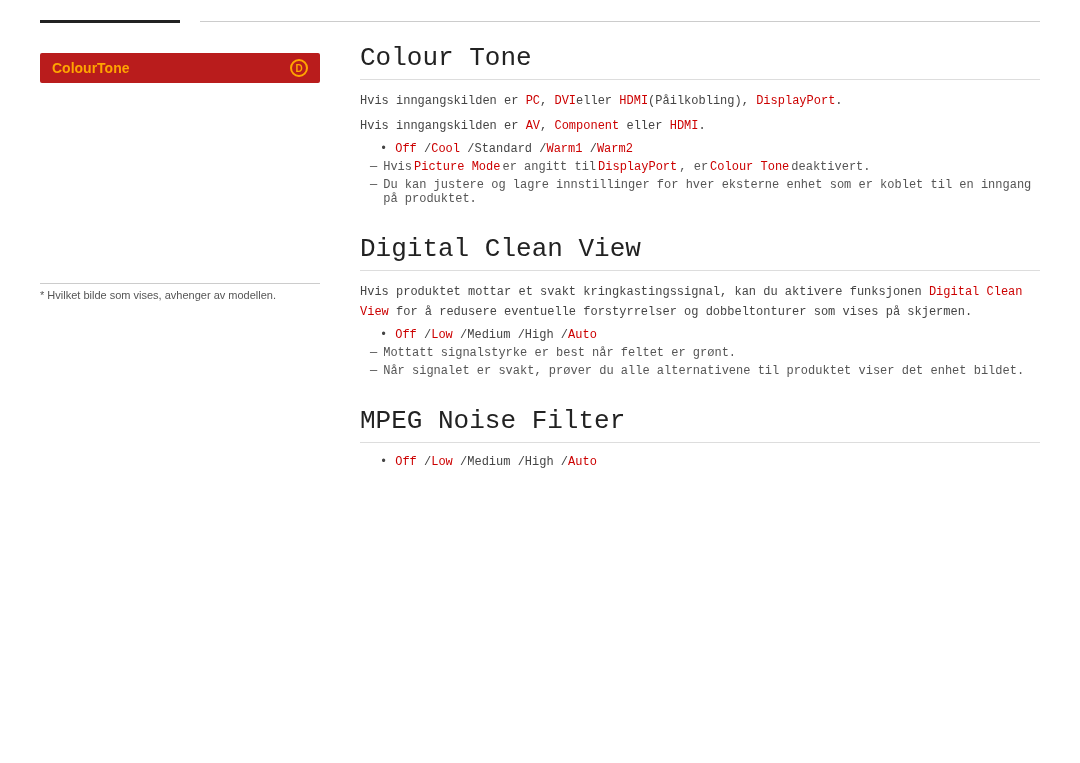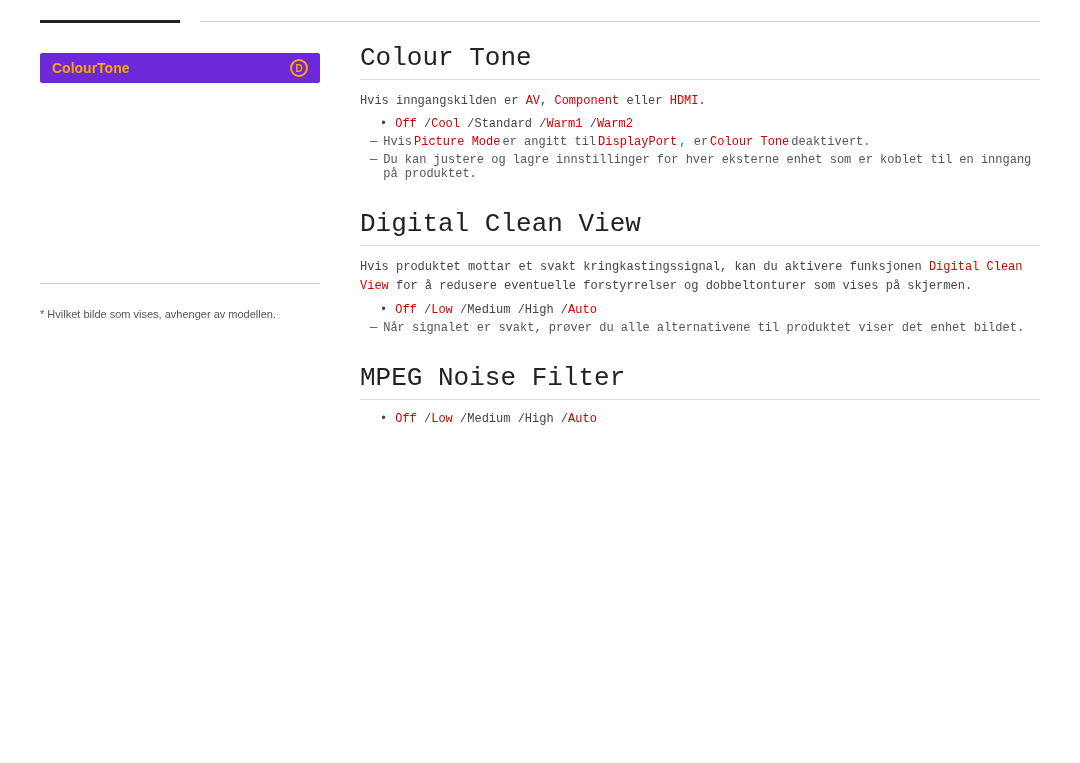--- a/index.html
+++ b/index.html
@@ -42,21 +42,21 @@
       padding: 10px 40px;
       gap: 40px;
     }
 
     .left-panel {
       width: 280px;
       flex-shrink: 0;
     }
 
     .colour-tone-ui {
-      background: #6d28d9;
+      background: #b91c1c;
       color: #FFA500;
       padding: 6px 12px;
       display: flex;
       align-items: center;
       justify-content: space-between;
       border-radius: 2px;
       margin-top: 10px;
       margin-bottom: 20px;
     }
 
@@ -77,21 +77,21 @@
       color: #FFA500;
       font-size: 10px;
       font-weight: bold;
     }
 
     .footnote {
       font-size: 11px;
       color: #555;
       margin-top: 200px;
       border-top: 1px solid #ccc;
-      padding-top: 24px;
+      padding-top: 5px;
     }
 
     .right-panel {
       flex: 1;
     }
 
     .section {
       margin-bottom: 28px;
       font-family: Liberation Mono, monospace;
     }
@@ -163,20 +163,23 @@
       </div>
     </div>
     <div class="footnote">* Hvilket bilde som vises, avhenger av modellen.</div>
   </div>
 
   <div class="right-panel">
 
     <div class="section">
       <h2 class="section-title">Colour Tone</h2>
 
+      <p class="body-text">
+        Hvis inngangskilden er <span class="highlight-red">PC</span>, <span class="highlight-red">DVI</span>eller <span class="highlight-red">HDMI</span>(Påilkobling), <span class="highlight-red">DisplayPort</span>.
+      </p>
 
 
       <p class="body-text">
         Hvis inngangskilden er <span class="highlight-red">AV</span>, <span class="highlight-red">Component</span> eller <span class="highlight-red">HDMI</span>.
       </p>
 
       <div class="bullet-item">
         <span><span class="highlight-red">Off</span> /<span class="highlight-red">Cool</span> /Standard /<span class="highlight-red">Warm1</span> /<span class="highlight-red">Warm2</span></span>
       </div>
 
@@ -193,20 +196,23 @@
 
       <p class="body-text">
         Hvis produktet mottar et svakt kringkastingssignal, kan du aktivere funksjonen <span class="highlight-red">Digital Clean View</span> for å redusere eventuelle forstyrrelser og dobbeltonturer som vises på skjermen.
       </p>
 
       <div class="bullet-item">
         <span><span class="highlight-red">Off</span> /<span class="highlight-red">Low</span> /Medium /High /<span class="highlight-red">Auto</span></span>
       </div>
 
       <div class="note-item">
+        Mottatt signalstyrke er best når feltet er grønt.
+      </div>
+      <div class="note-item">
         Når signalet er svakt, prøver du alle alternativene til produktet viser det enhet bildet.
       </div>
     </div>
 
     <div class="section">
       <h2 class="section-title">MPEG Noise Filter</h2>
 
 
       <div class="bullet-item">
         <span><span class="highlight-red">Off</span> /<span class="highlight-red">Low</span> /Medium /High /<span class="highlight-red">Auto</span></span>

